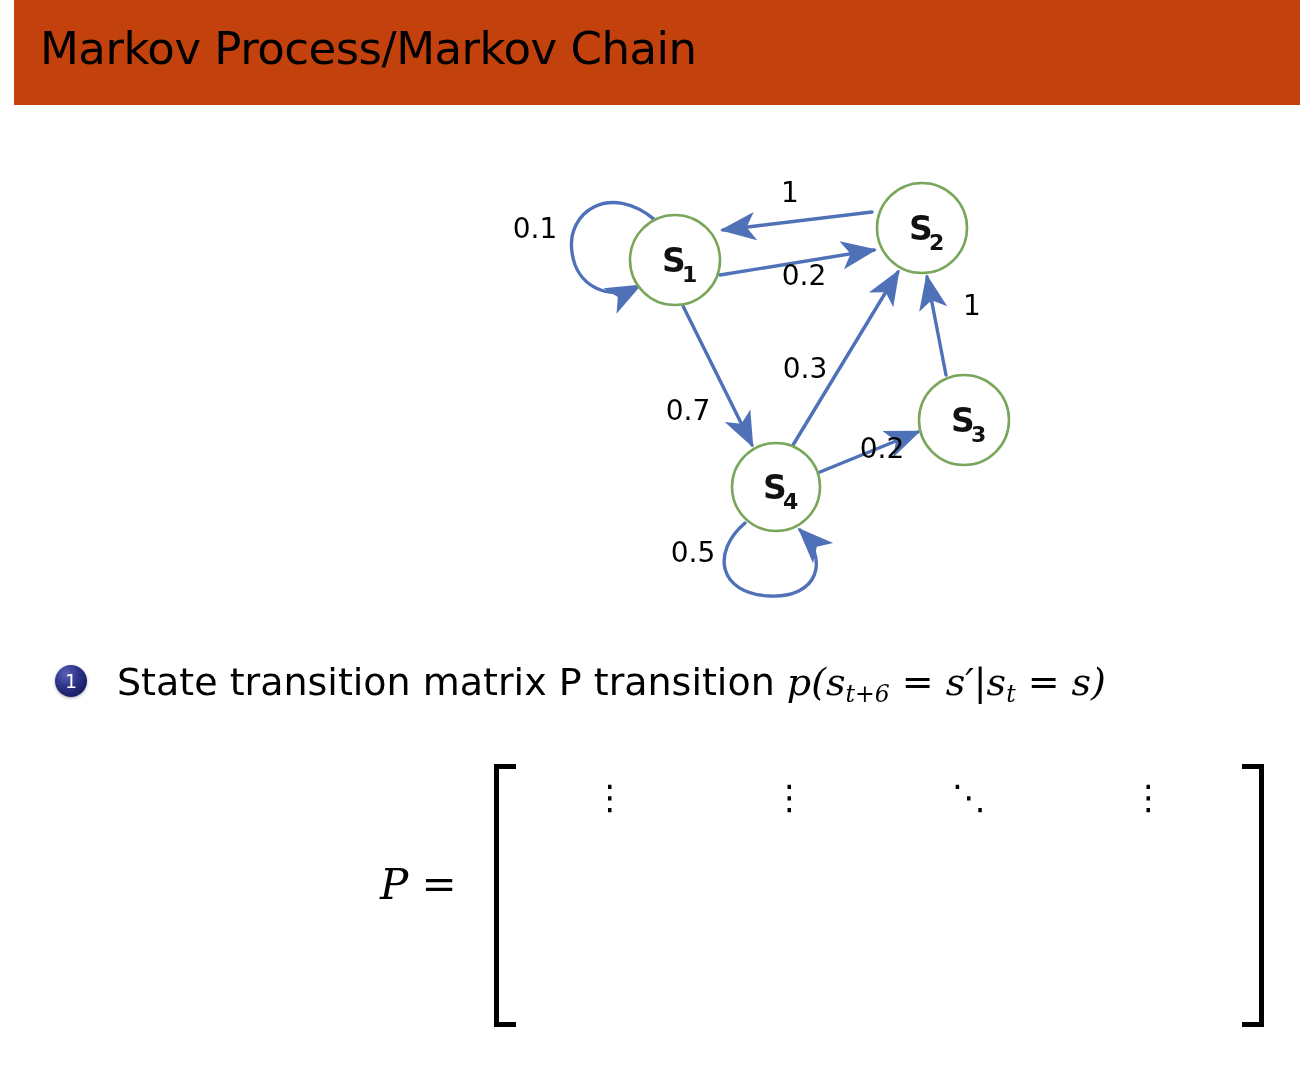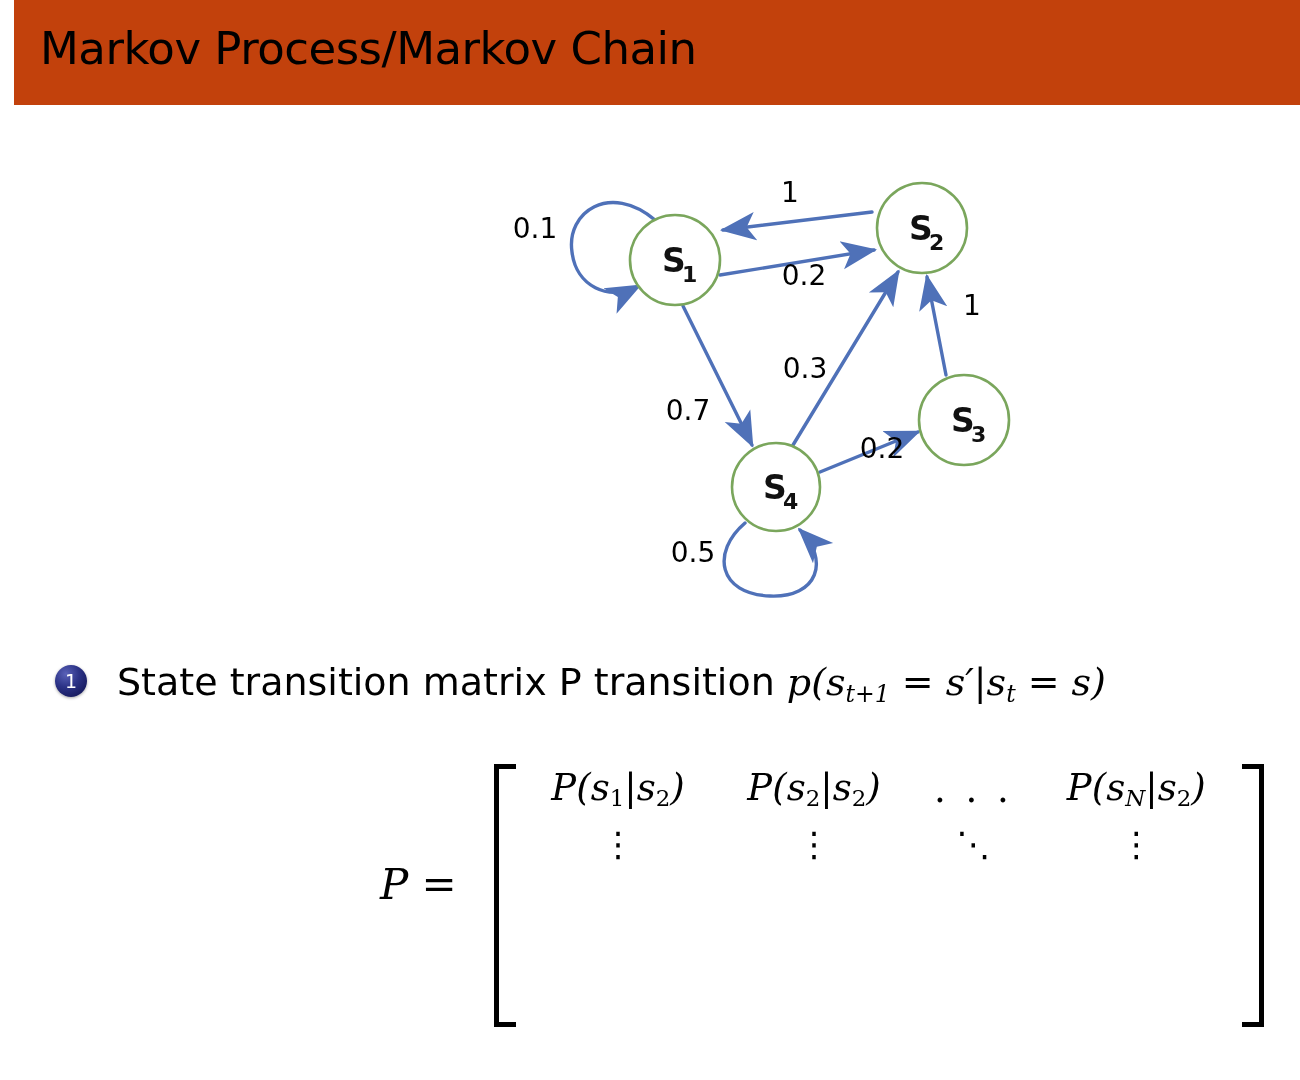--- a/index.html
+++ b/index.html
@@ -245,36 +245,30 @@
   <text class="edge-label" x="688" y="300" text-anchor="middle">0.7</text>
   <text class="edge-label" x="805" y="258" text-anchor="middle">0.3</text>
   <text class="edge-label" x="972" y="195" text-anchor="middle">1</text>
   <text class="edge-label" x="882" y="338" text-anchor="middle">0.2</text>
   <text class="edge-label" x="693" y="442" text-anchor="middle">0.5</text>
 </svg>
 </div>
 
 <div id="bullet-row">
   <div id="bullet-marker">1</div>
-  <div id="bullet-text"><span>State transition matrix P transition </span><span class="mathit">p(s<sub class="mini">t+1</sub> = s′|s<sub class="mini">t</sub> = s)</span></div>
+  <div id="bullet-text"><span>State transition matrix P transition </span><span class="mathit">p(s<sub class="mini">t+6</sub> = s′|s<sub class="mini">t</sub> = s)</span></div>
 </div>
 
 <div id="matrix-block">
   <div id="matrix-lhs">P =</div>
   <div id="matrix-body">
     <div class="bracket" id="bracket-left"></div>
     <div class="bracket" id="bracket-right"></div>
     <table id="matrix-table">
       <tbody>
-      <tr>
-        <td>P(s<sub class="mininorm">1</sub>|s<sub class="mininorm">2</sub>)</td>
-        <td>P(s<sub class="mininorm">2</sub>|s<sub class="mininorm">2</sub>)</td>
-        <td class="dots">. . .</td>
-        <td>P(s<sub class="mini">N</sub>|s<sub class="mininorm">2</sub>)</td>
-      </tr>
       <tr class="vdots">
         <td>⋮</td>
         <td>⋮</td>
         <td>⋱</td>
         <td>⋮</td>
       </tr>
     </tbody>
       </table>
   </div>
 </div>

